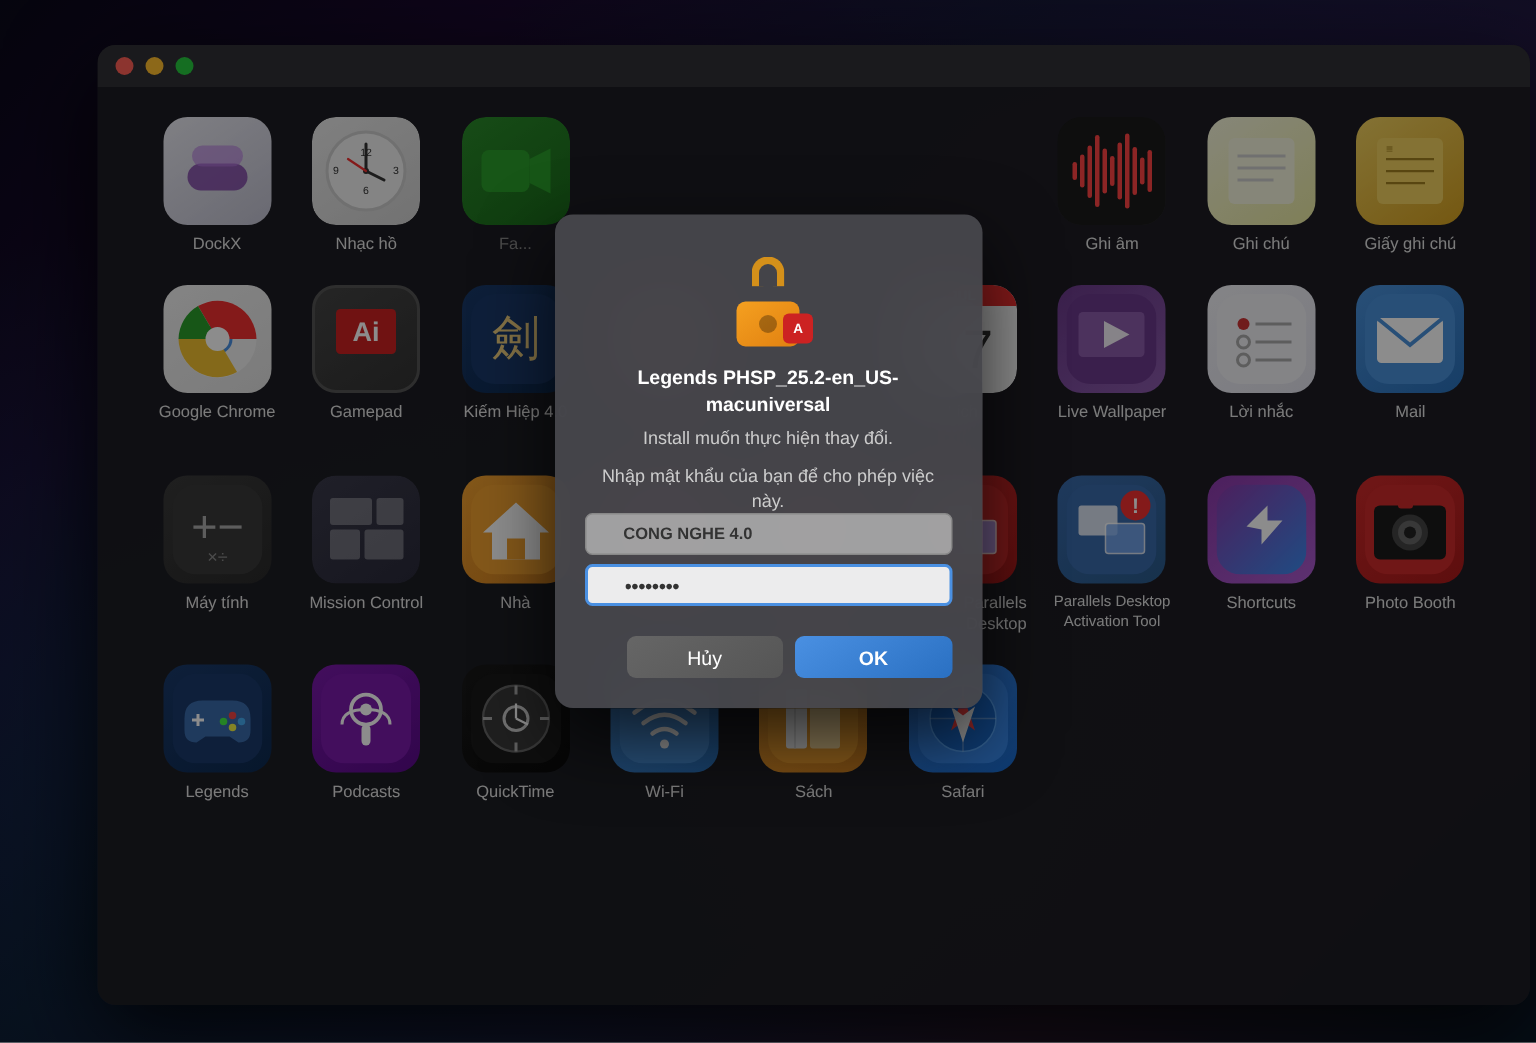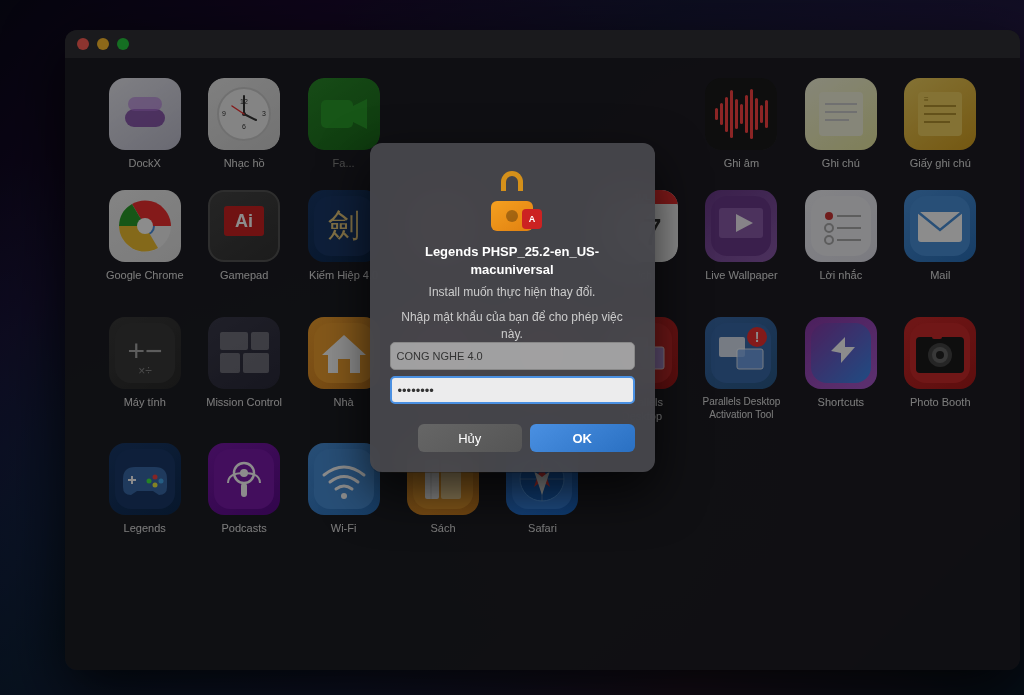--- a/index.html
+++ b/index.html
@@ -85,21 +85,21 @@
       align-items: center;
       justify-content: center;
       font-size: 36px;
       position: relative;
       overflow: hidden;
     }
 
     .app-label {
       font-size: 11px;
       color: #e0e0e0;
-      text-align: center;
+      text-align: right;
       max-width: 85px;
       line-height: 1.3;
     }
 
     
     .icon-dockx { background: linear-gradient(145deg, #e8e8f0, #c0c0d0); }
     .icon-ghiam { background: linear-gradient(145deg, #1a1a1a, #2a2a2a); }
     .icon-ghichu { background: linear-gradient(145deg, #f5f5dc, #e8e8a0); }
     .icon-giayghichu { background: linear-gradient(145deg, #f0d060, #d4a020); }
     .icon-chrome { background: linear-gradient(145deg, #f0f0f0, #e0e0e0); }
@@ -231,24 +231,25 @@
       width: 100%;
       margin-bottom: 6px;
     }
 
     .dialog-input {
       width: 100%;
       height: 28px;
       background: rgba(255,255,255,0.9);
       border: 2px solid #4a90e2;
       border-radius: 5px;
-      padding: 0 6px;
+      padding: 0 25px;
       font-size: 13px;
       color: #333;
       outline: none;
+      font-weight: bold;
     }
 
     .dialog-input-readonly {
       background: rgba(200,200,200,0.7);
       border: 1px solid #888;
       color: #333;
       font-size: 11px;
     }
 
     .dialog-buttons {
@@ -724,20 +725,36 @@
           <circle cx="30" cy="24" r="10" fill="none" stroke="white" stroke-width="2.5"></circle>
           <circle cx="30" cy="24" r="4" fill="white"></circle>
           <path d="M14 34 Q14 24 30 24" fill="none" stroke="white" stroke-width="2"></path>
           <path d="M46 34 Q46 24 30 24" fill="none" stroke="white" stroke-width="2"></path>
           <rect x="27" y="34" width="6" height="14" rx="3" fill="white"></rect>
         </svg>
       </div>
       <span class="app-label" style="color:#e0e0e0">Podcasts</span>
     </div>
 
+    <div class="app-item">
+      <div class="app-icon icon-quicktime">
+        <svg width="60" height="60" viewBox="0 0 60 60">
+          <rect x="0" y="0" width="60" height="60" rx="16" fill="#1a1a1a"></rect>
+          <circle cx="30" cy="30" r="22" fill="#3a3a3a" stroke="#666" stroke-width="1.5"></circle>
+          <circle cx="30" cy="30" r="8" fill="none" stroke="#cccccc" stroke-width="2"></circle>
+          <line x1="30" y1="8" x2="30" y2="14" stroke="#aaa" stroke-width="2"></line>
+          <line x1="30" y1="46" x2="30" y2="52" stroke="#aaa" stroke-width="2"></line>
+          <line x1="8" y1="30" x2="14" y2="30" stroke="#aaa" stroke-width="2"></line>
+          <line x1="46" y1="30" x2="52" y2="30" stroke="#aaa" stroke-width="2"></line>
+          <line x1="30" y1="30" x2="30" y2="20" stroke="white" stroke-width="1.5"></line>
+          <line x1="30" y1="30" x2="38" y2="34" stroke="white" stroke-width="1.5"></line>
+        </svg>
+      </div>
+      <span class="app-label" style="color:#e0e0e0">QuickTime</span>
+    </div>
 
     <div class="app-item">
       <div class="app-icon icon-wifi">
         <svg width="60" height="60" viewBox="0 0 60 60">
           <rect x="0" y="0" width="60" height="60" rx="16" fill="#4a90d9"></rect>
           <path d="M10 26 Q30 10 50 26" fill="none" stroke="white" stroke-width="3" stroke-linecap="round"></path>
           <path d="M16 33 Q30 22 44 33" fill="none" stroke="white" stroke-width="3" stroke-linecap="round"></path>
           <path d="M22 40 Q30 34 38 40" fill="none" stroke="white" stroke-width="3" stroke-linecap="round"></path>
           <circle cx="30" cy="47" r="3" fill="white"></circle>
         </svg>

